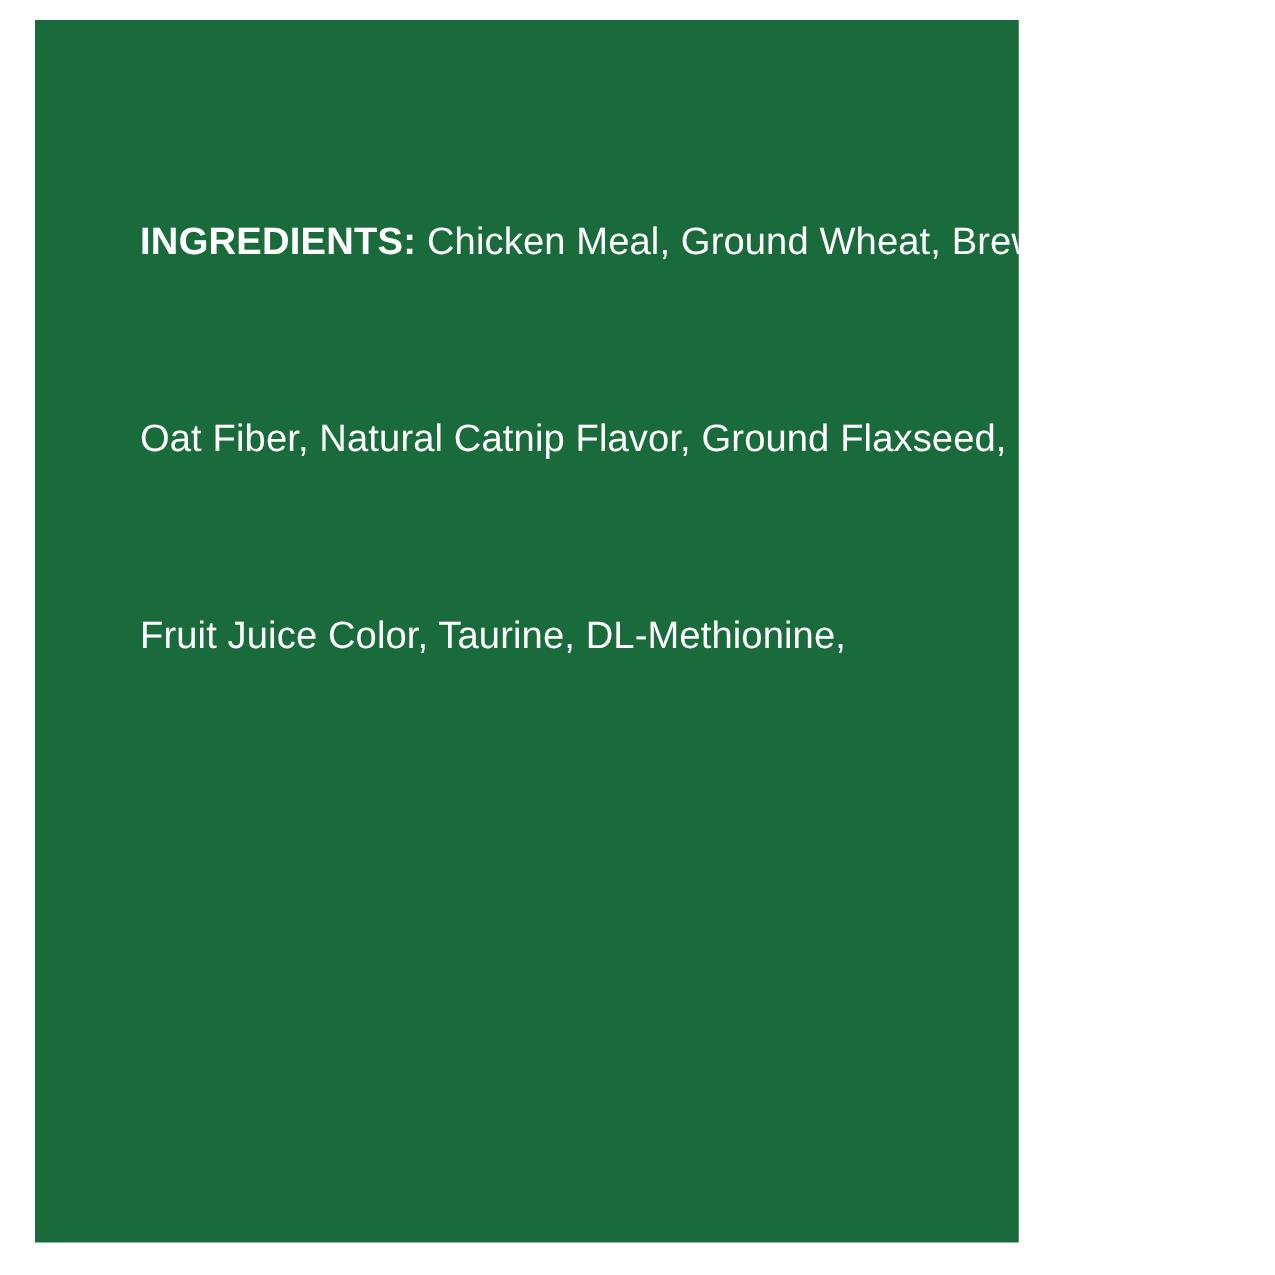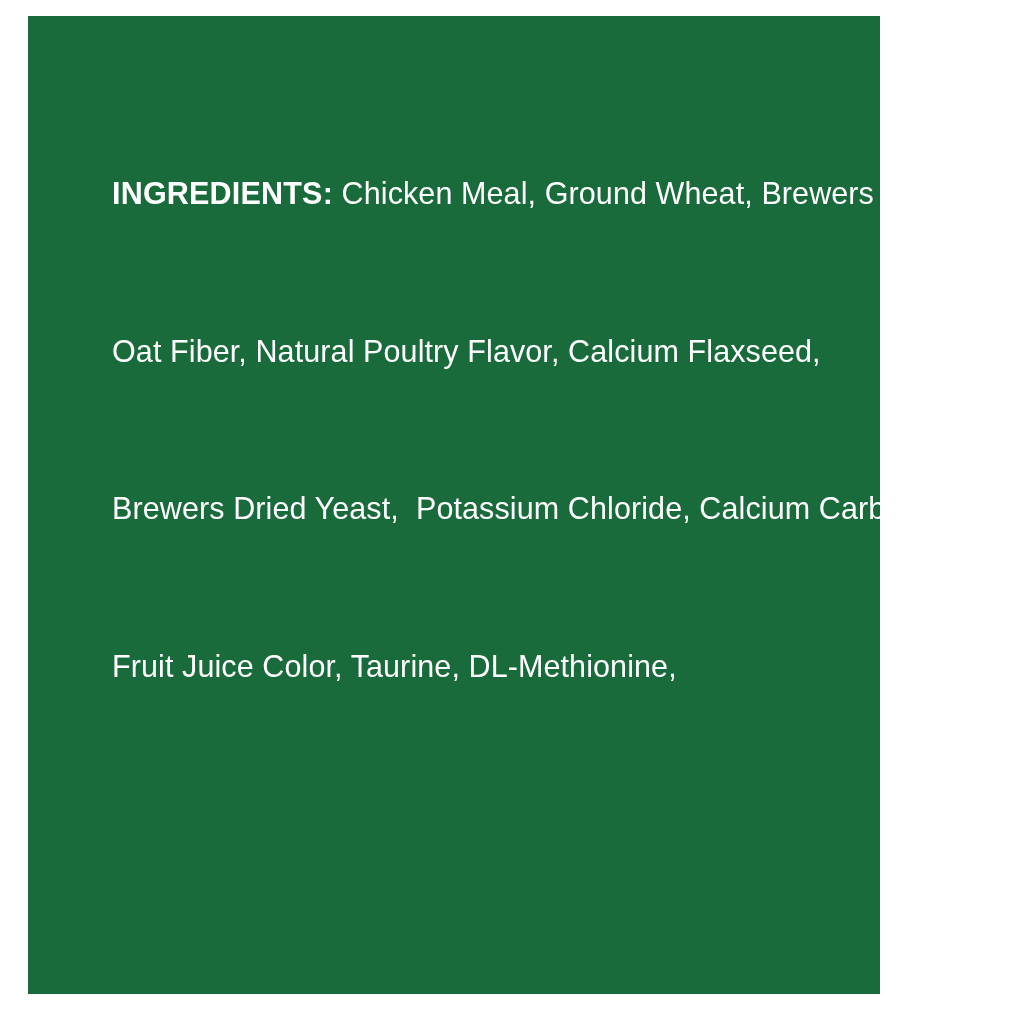--- a/index.html
+++ b/index.html
@@ -10,21 +10,21 @@
     width: 1020px;
     height: 1020px;
     background: #ffffff;
     font-family: "Liberation Sans", sans-serif;
     overflow: hidden;
   }
   #panel {
     position: absolute;
     left: 28px;
     top: 16px;
-    width: 852px;
+    width: 787px;
     height: 978px;
     background: #1a6b3c;
     box-sizing: border-box;
     padding: 46px 60px 0 84px;
   }
   #ingredients-block {
     color: #ffffff;
     font-size: 30.5px;
     line-height: 52.5px;
     letter-spacing: 0.1px;
@@ -39,22 +39,21 @@
     display: block;
     white-space: pre;
   }
 </style>
 </head>
 <body>
 
 <div id="panel" style="background: rgb(26, 107, 60);">
   <div id="ingredients-block" style="color: rgb(255, 255, 255);">
     <span class="line"><span class="heading">INGREDIENTS:</span><span> Chicken Meal, Ground Wheat, Brewers Rice,</span></span>
-    <span class="line">Oat Fiber, Natural Poultry Flavor, Calcium Flaxseed,</span>
-    <span class="line">Brewers Dried Yeast,  Potassium Chloride, Calcium Carbonate,</span>
+    <span class="line">Oat Fiber, Natural Catnip Flavor, Ground Flaxseed,</span>
     <span class="line">Fruit Juice Color, Taurine, DL-Methionine,</span>
     
     
     
     
     
     
     
     
     

